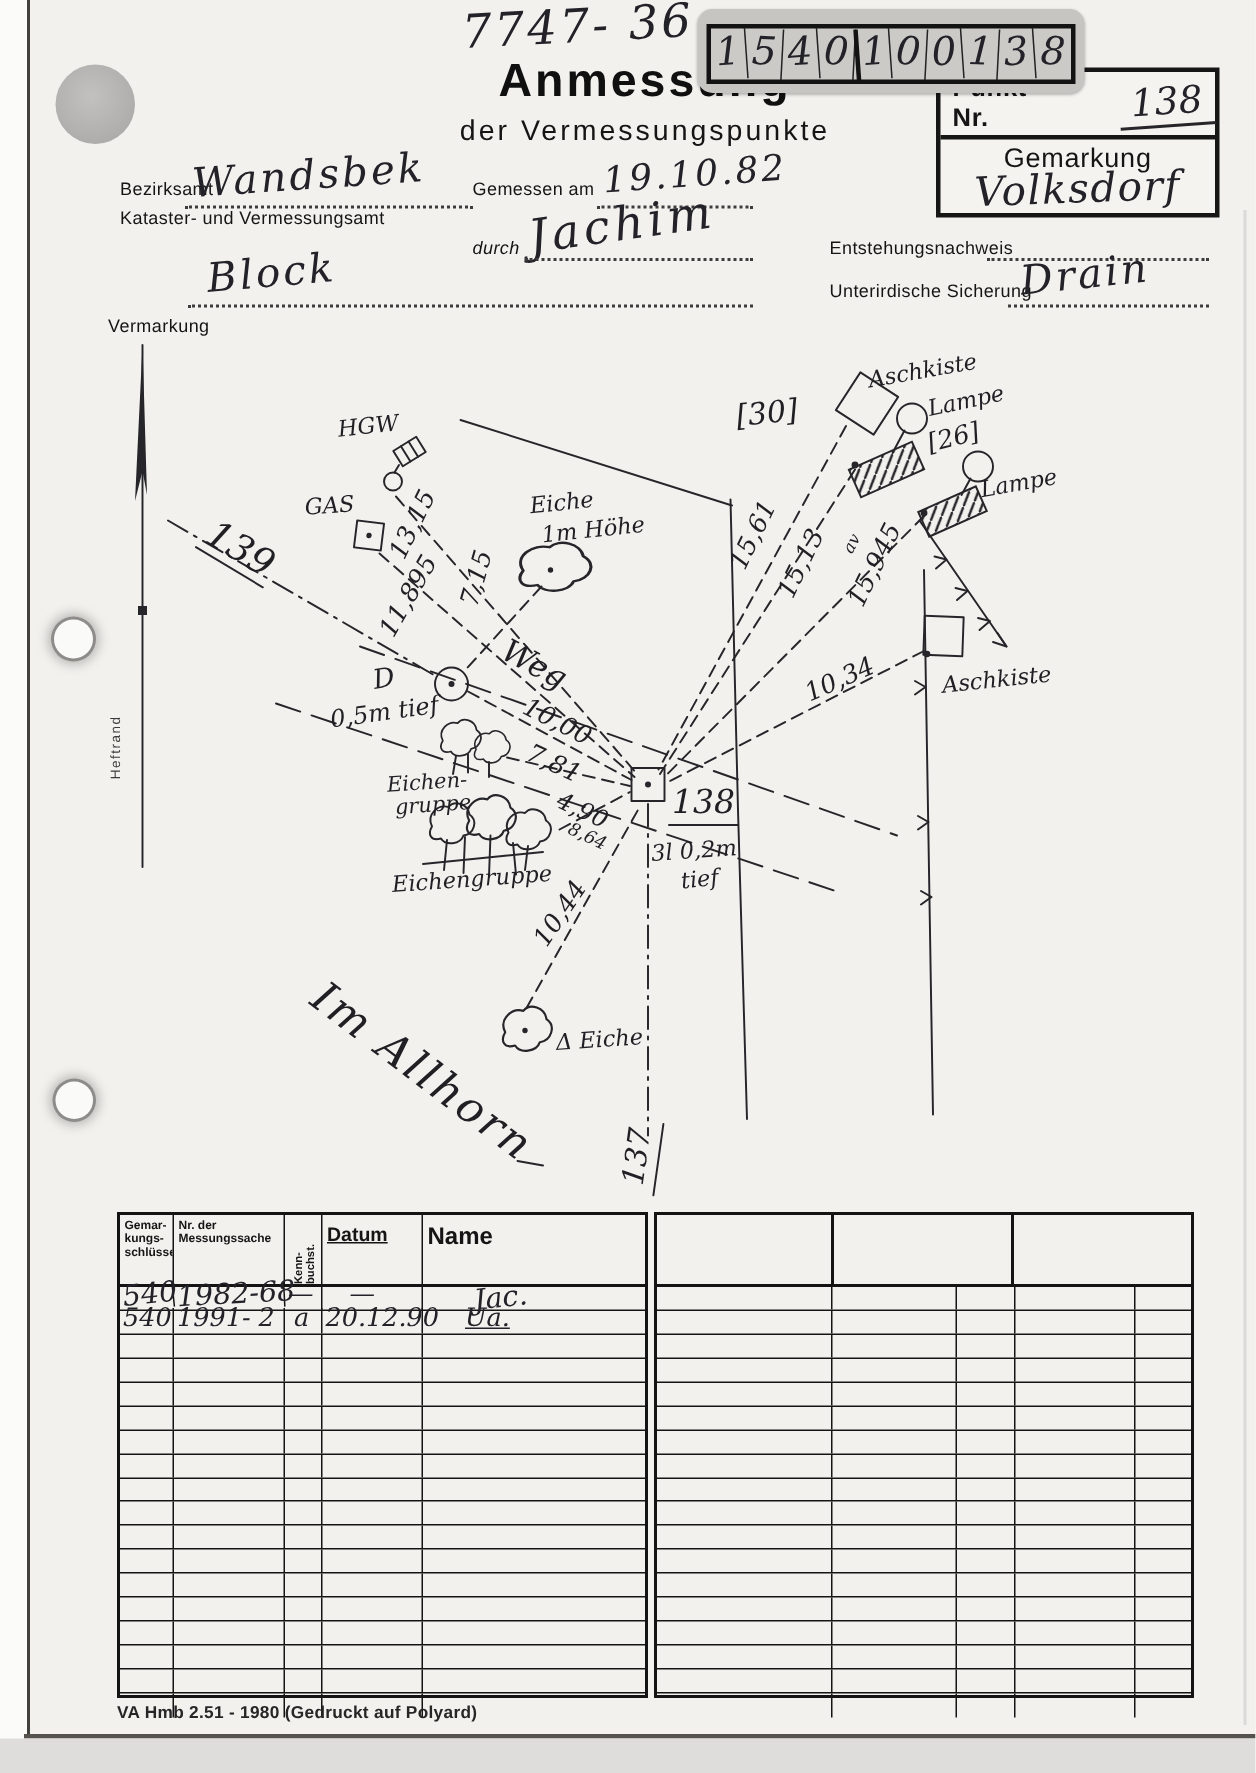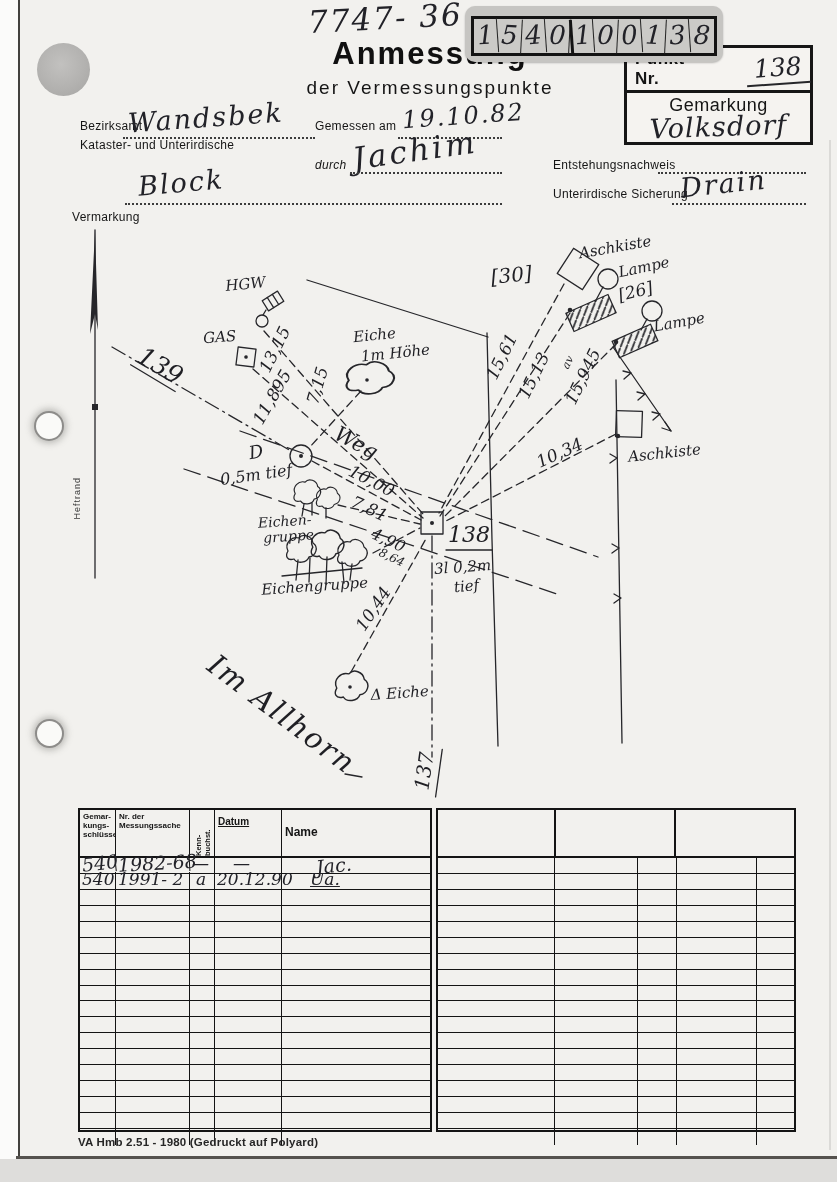--- a/index.html
+++ b/index.html
@@ -105,21 +105,21 @@
   </div>
   <div class="gem-sec">
     <div class="glabel">Gemarkung</div>
     <div class="gvalue hw">Volksdorf</div>
   </div>
 </div>
 
 <div class="abs flabel" style="left:80px;top:119px;">Bezirksamt</div>
 <div class="abs hw" style="left:128px;top:102px;font-size:27px;transform:rotate(-4deg);letter-spacing:2px;">Wandsbek</div>
 <div class="abs dotted" style="left:123px;top:137px;width:192px;"></div>
-<div class="abs flabel" style="left:80px;top:138px;">Kataster- und Unterirdische</div>
+<div class="abs flabel" style="left:80px;top:138px;">Kataster- und Vermessungsamt</div>
 
 <div class="abs flabel" style="left:315px;top:119px;">Gemessen am</div>
 <div class="abs hw" style="left:402px;top:102px;font-size:24px;transform:rotate(-4deg);letter-spacing:2px;">19.10.82</div>
 <div class="abs dotted" style="left:398px;top:137px;width:104px;"></div>
 
 <div class="abs flabel" style="left:315px;top:158px;font-style:italic;">durch</div>
 <div class="abs hw" style="left:352px;top:132px;font-size:31px;transform:rotate(-8deg);letter-spacing:3px;">Jachim</div>
 <div class="abs dotted" style="left:350px;top:172px;width:152px;"></div>
 
 <div class="abs flabel" style="left:553px;top:158px;">Entstehungsnachweis</div>
@@ -301,22 +301,22 @@
 </svg>
 
 <div class="abs ltable">
   <div class="lheader">
     <div class="hcell lc1">Gemar-
 kungs-
 schlüssel</div>
     <div class="hcell lc2">Nr. der
 Messungssache</div>
     <div class="hcell lc3"><span class="kenn-vert">Kenn-buchst.</span></div>
-    <div class="hcell lc4" style="font-size:10px;padding-top:6px;text-decoration:underline;">Datum</div>
-    <div class="hcell lc5" style="font-size:12px;padding-top:16px;">Name</div>
+    <div class="hcell lc4" style="font-size:13px;padding-top:6px;text-decoration:underline;">Datum</div>
+    <div class="hcell lc5" style="font-size:16px;padding-top:6px;">Name</div>
   </div>
   <div class="trow">
     <div class="tcell lc1 hw hwcell hwbig" style="transform:rotate(-6deg);">540</div>
     <div class="tcell lc2 hw hwcell hwbig" style="transform:rotate(-3deg);">1982-68</div>
     <div class="tcell lc3 hw hwcell">—</div>
     <div class="tcell lc4 hw hwcell" style="padding-left:18px;">—</div>
     <div class="tcell lc5 hw hwcell hwbig" style="padding-left:34px;transform:rotate(-6deg);">Jac.</div>
   </div>
   <div class="trow">
     <div class="tcell lc1 hw hwcell">540</div>

